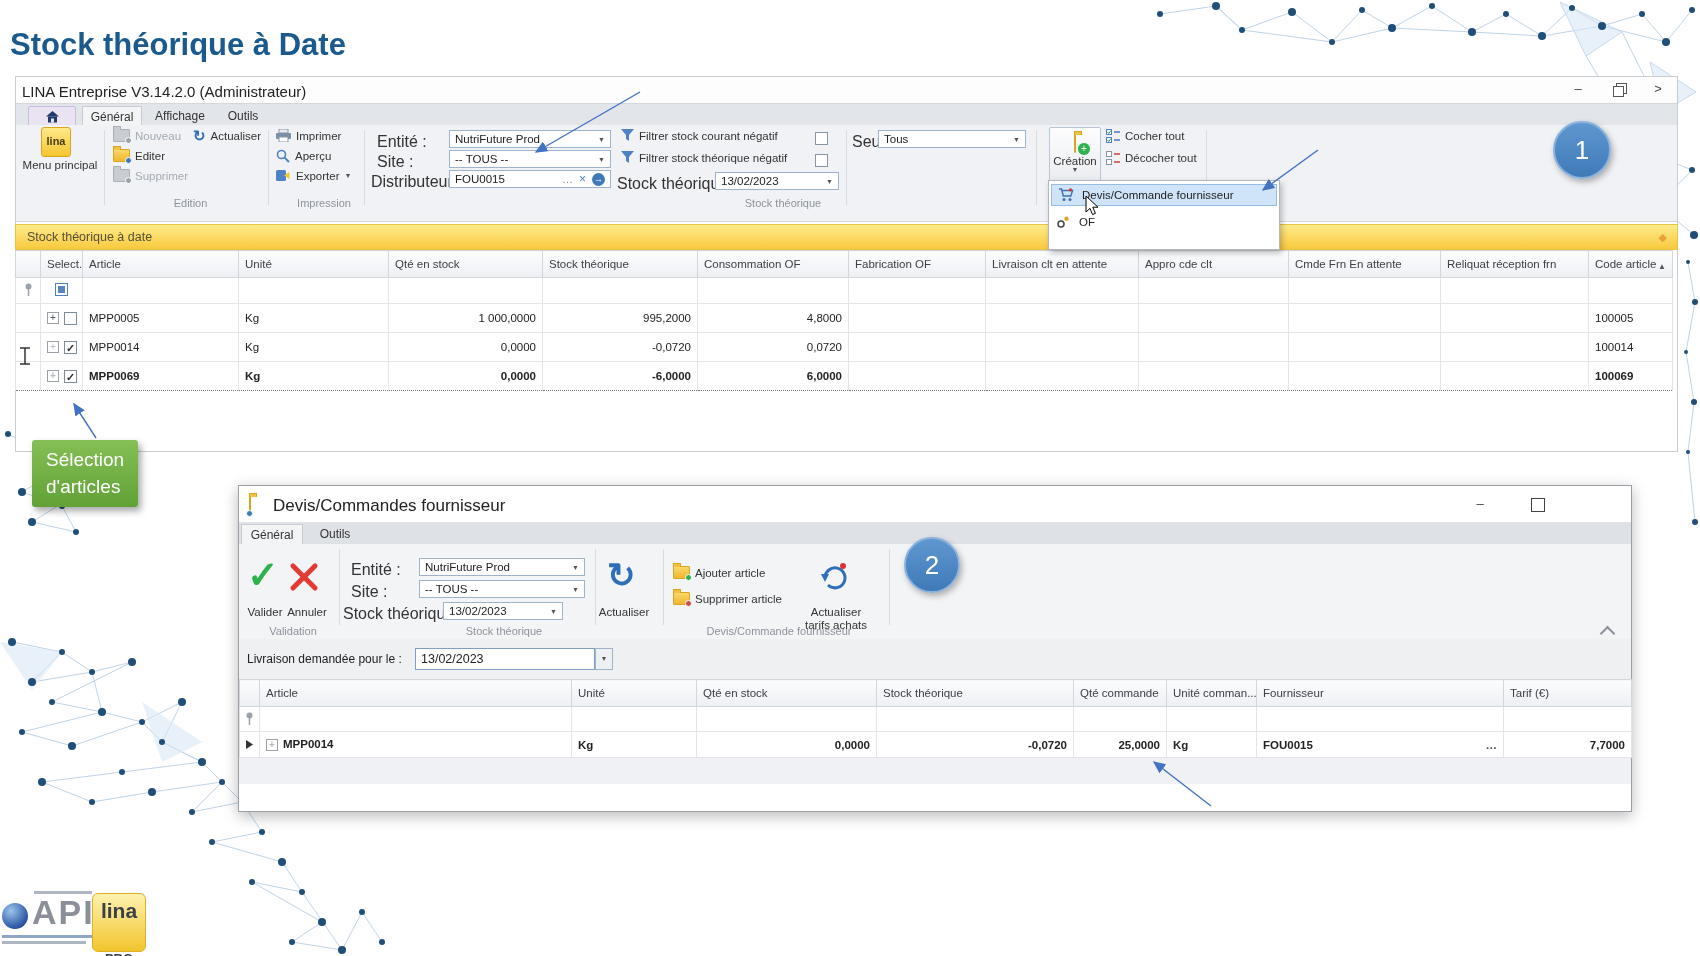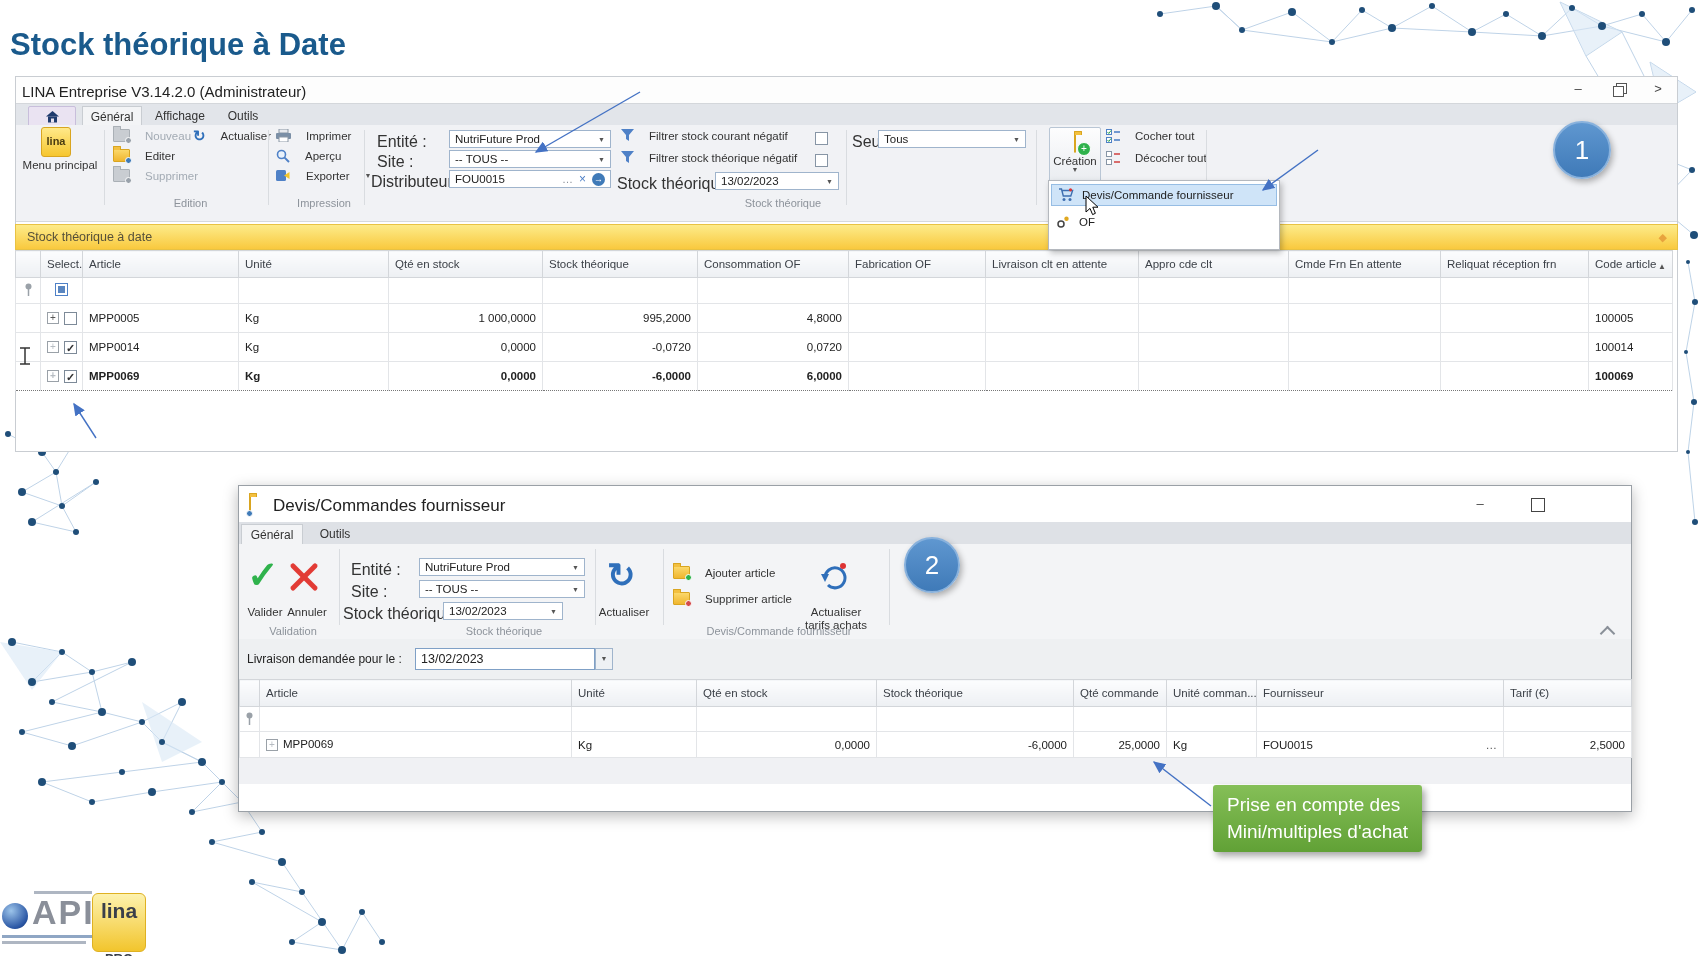--- a/index.html
+++ b/index.html
@@ -19,21 +19,21 @@
   .wbtn{position:absolute;top:2px;width:30px;height:20px;text-align:center;line-height:20px;font-size:13px;color:#444;}
   .sqr{display:inline-block;width:9px;height:9px;border:1px solid #555;background:#fff;}
   .sqr.back{position:absolute;left:11px;top:4px;}
   .sqr.front{position:absolute;left:8px;top:7px;}
   .mw-tabs{position:absolute;left:0;top:26px;right:0;height:22px;background:#e2e5ea;border-top:1px solid #d4d7db;}
   .home-btn{position:absolute;left:12px;top:2px;width:46px;height:19px;background:#eae3f2;border:1px solid #c8bedb;
             border-radius:2px;display:flex;align-items:center;justify-content:center;}
   .tab{position:absolute;top:2px;height:20px;line-height:20px;text-align:center;font-size:12px;color:#333;}
   .tab.active{background:#f3f4f6;border:1px solid #c9cdd2;border-bottom:none;box-sizing:border-box;text-align:center;}
   .mw-ribbon{position:absolute;left:0;top:48px;right:0;height:96px;background:#f1f2f5;border-bottom:1px solid #d6d9dd;}
-  .ri{position:absolute;display:flex;align-items:center;gap:15px;font-size:11.5px;color:#333;white-space:nowrap;}
+  .ri{position:absolute;display:flex;align-items:center;gap:5px;font-size:11.5px;color:#333;white-space:nowrap;}
   .ri.dis{color:#a3abb4;}
   .glabel{position:absolute;font-size:11px;color:#8d939b;text-align:center;}
   .vsep{position:absolute;top:5px;bottom:16px;width:1px;background:#d9dce0;}
   .flabel{position:absolute;font-size:16px;color:#333;white-space:nowrap;}
   .combo{position:absolute;height:18px;background:#fff;border:1px solid #9fb4cc;display:flex;align-items:center;
          padding:0 5px;font-size:11.5px;color:#222;box-sizing:border-box;white-space:nowrap;}
   .combo .ar{margin-left:auto;font-size:7px;color:#555;padding-left:4px;}
   .cb{position:absolute;width:13px;height:13px;background:#fff;border:1px solid #8795a5;box-sizing:border-box;}
   .folder{position:relative;width:15px;height:11px;background:linear-gradient(#fbd86a,#f0b62f);
           border:1px solid #d9a520;border-radius:1px;flex:0 0 auto;}
@@ -603,38 +603,42 @@
         </td>
         <td></td>
             <td></td>
             <td></td>
         <td></td>
         <td class="cell-greenf"></td>
         <td></td>
         <td class="cell-greenf"></td>
         <td class="cell-greenf"></td>
       </tr>
-      <tr style="height:26px">
-        <td></td>
-        <td><span class="expand" style="color:#b6bcc2">+</span><span>MPP0069</span></td>
+      <tr style="height:26px" class="boldrow">
+        <td style="text-align:center;padding:0">
+          <svg width="7" height="9" viewBox="0 0 7 9">
+                <polygon points="0,0 7,4.5 0,9" fill="#333"></polygon>
+              </svg>
+        </td>
+        <td><span class="expand" style="color:#b6bcc2">+</span><span>MPP0014</span></td>
         <td>Kg</td>
         <td class="num">0,0000</td>
-        <td class="cell-red">-6,0000</td>
+        <td class="cell-red">-0,0720</td>
         <td class="cell-green num">25,0000</td>
         <td>Kg</td>
         <td class="cell-green"><span>FOU0015</span><span style="float:right;color:#555">…</span></td>
-        <td class="cell-green num">2,5000</td>
+        <td class="cell-green num">7,7000</td>
       </tr>
     </tbody>
       </table>
     <div class="dl-white"></div>
   </div>
 
-  <div class="callout" style="left:1213px;top:785px">Prise en compte des
-Mini/multiples d'achat</div>
+  <div class="callout" style="left:32px;top:440px">Sélection
+d'articles</div>
   <div class="numcircle" style="left:1553px;top:121px">1</div>
   <div class="numcircle" style="left:904px;top:537px;width:56px;height:56px">2</div>
 
   <svg class="overlay" width="1700" height="956" style="z-index:48">
     <defs>
       <marker id="ah" markerWidth="10" markerHeight="8" refX="8" refY="4" orient="auto">
         <path d="M0,0 L9,4 L0,8 z" fill="#4472c4"></path>
       </marker>
     </defs>
     <g stroke="#4472c4" stroke-width="1.4" fill="none">

